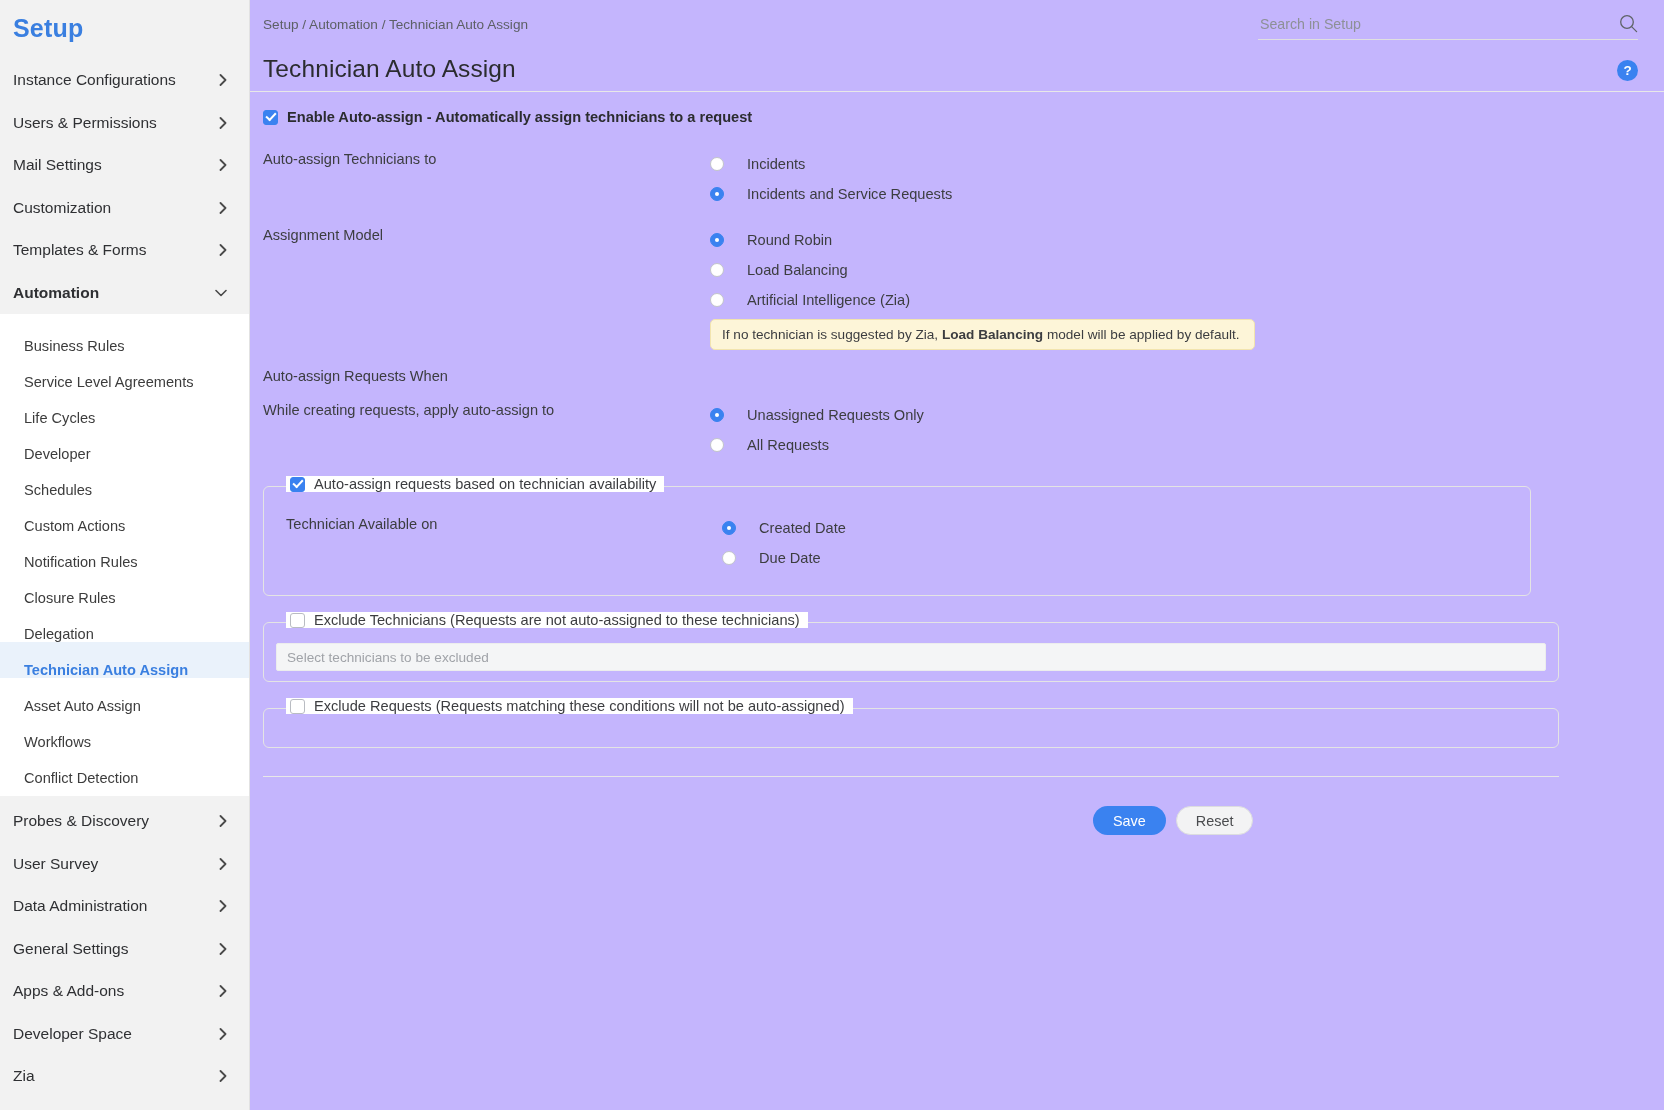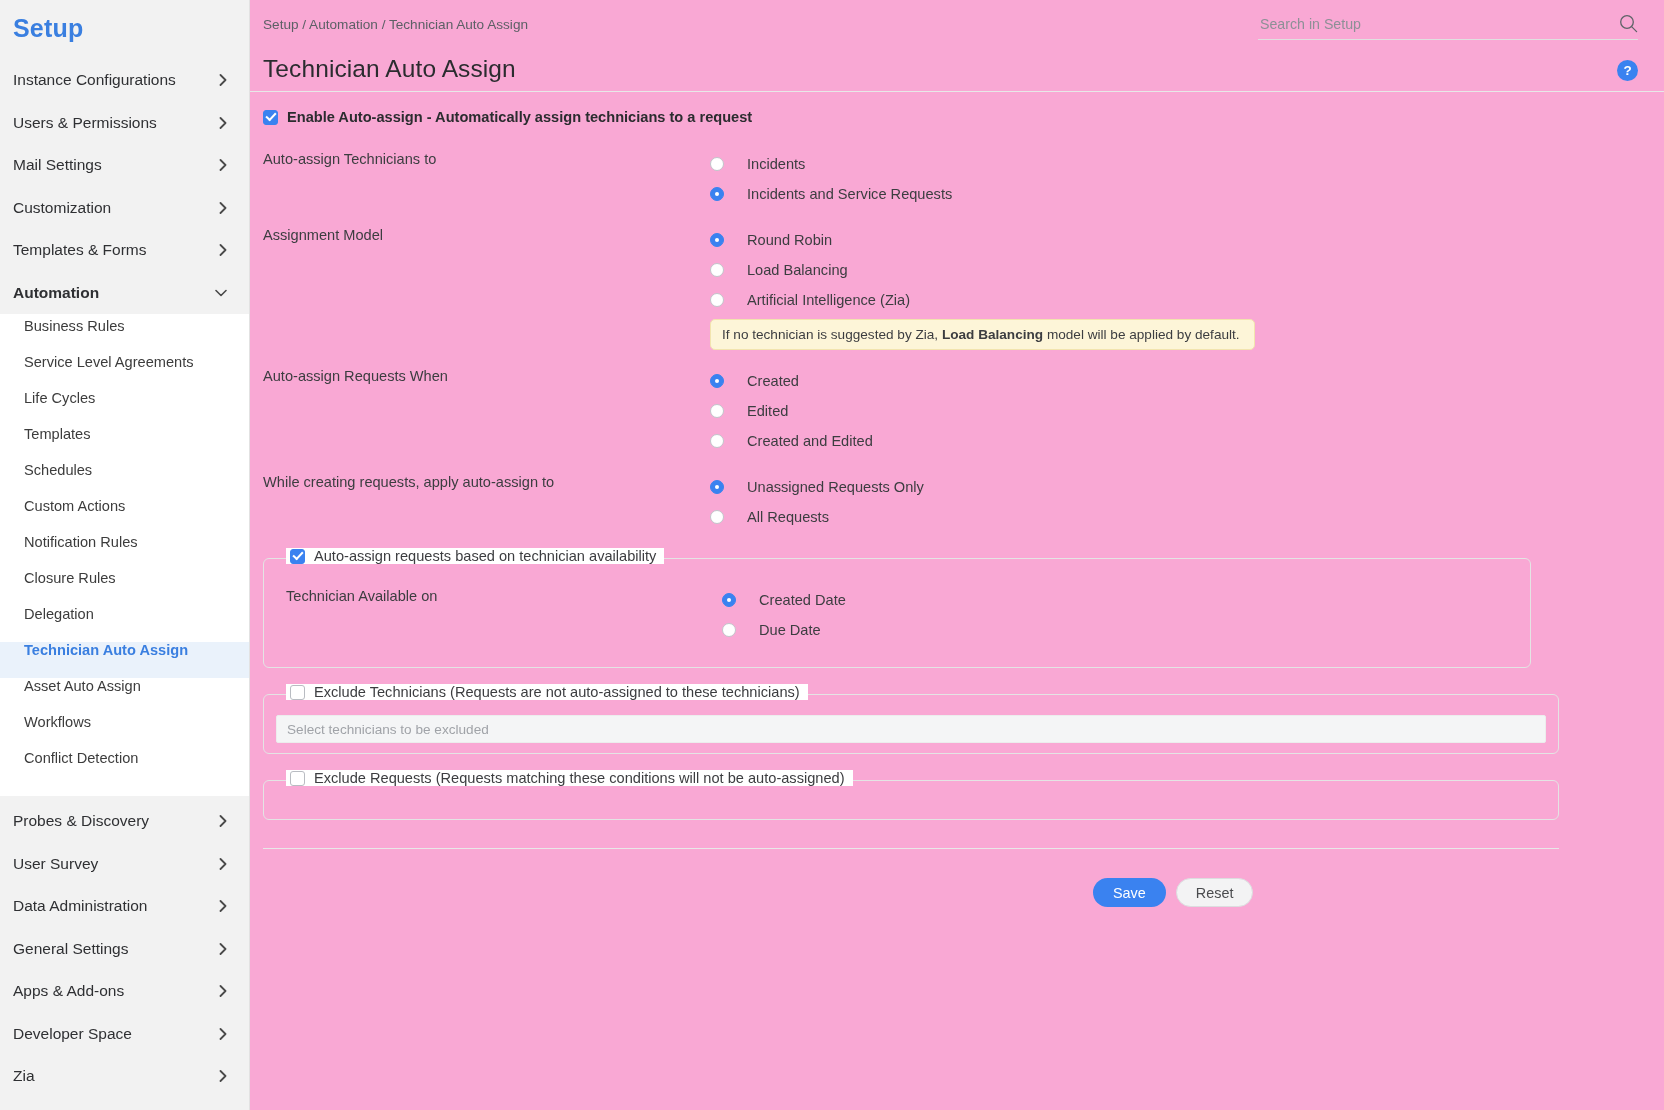--- a/index.html
+++ b/index.html
@@ -50,39 +50,39 @@
     line-height: 1;
     display: inline-block;
   }
   .chev svg { display:block; }
   .subnav {
     background: #ffffff;
     padding: 4px 0 10px 0;
   }
   .sub-item {
     display: flex;
-    align-items: flex-start;
+    align-items: flex-end;
     height: 36px;
     padding-left: 24px;
     font-size: 14.6px;
     color: #3c3c3c;
     cursor: pointer;
   }
   .sub-item.active {
     background: #eaf2fb;
     color: #3a7fe0;
     font-weight: bold;
   }
   .nav-lower { background: #f2f2f2; padding-top: 4px; }
 
   
   .main {
     flex: 1;
     position: relative;
-    background: #f9a8d4;
+    background: #c4b5fd;
     height: 1110px;
     overflow: hidden;
   }
   .topbar {
     display: flex;
     align-items: flex-start;
     padding: 14px 26px 0 13px;
     height: 46px;
   }
   .breadcrumb {
@@ -362,21 +362,21 @@
       <div class="sub-item">
           <span>Business Rules</span>
         </div>
       <div class="sub-item">
           <span>Service Level Agreements</span>
         </div>
       <div class="sub-item">
           <span>Life Cycles</span>
         </div>
       <div class="sub-item">
-          <span>Templates</span>
+          <span>Developer</span>
         </div>
       <div class="sub-item">
           <span>Schedules</span>
         </div>
       <div class="sub-item">
           <span>Custom Actions</span>
         </div>
       <div class="sub-item">
           <span>Notification Rules</span>
         </div>
@@ -519,34 +519,20 @@
           <div class="opt">
             <span class="radio"></span>
             <span class="txt">Artificial Intelligence (Zia)</span>
           </div>
           <div class="zia-note"><span>If no technician is suggested by Zia, </span><b>Load Balancing</b><span> model will be applied by default.</span></div>
         </div>
       </div>
 
       <div class="field-row">
         <div class="field-label">Auto-assign Requests When</div>
-        <div class="opts">
-          <div class="opt">
-            <span class="radio sel"></span>
-            <span class="txt">Created</span>
-          </div>
-          <div class="opt">
-            <span class="radio"></span>
-            <span class="txt">Edited</span>
-          </div>
-          <div class="opt">
-            <span class="radio"></span>
-            <span class="txt">Created and Edited</span>
-          </div>
-        </div>
       </div>
 
       <div class="field-row">
         <div class="field-label">While creating requests, apply auto-assign to</div>
         <div class="opts">
           <div class="opt">
             <span class="radio sel"></span>
             <span class="txt">Unassigned Requests Only</span>
           </div>
           <div class="opt">

